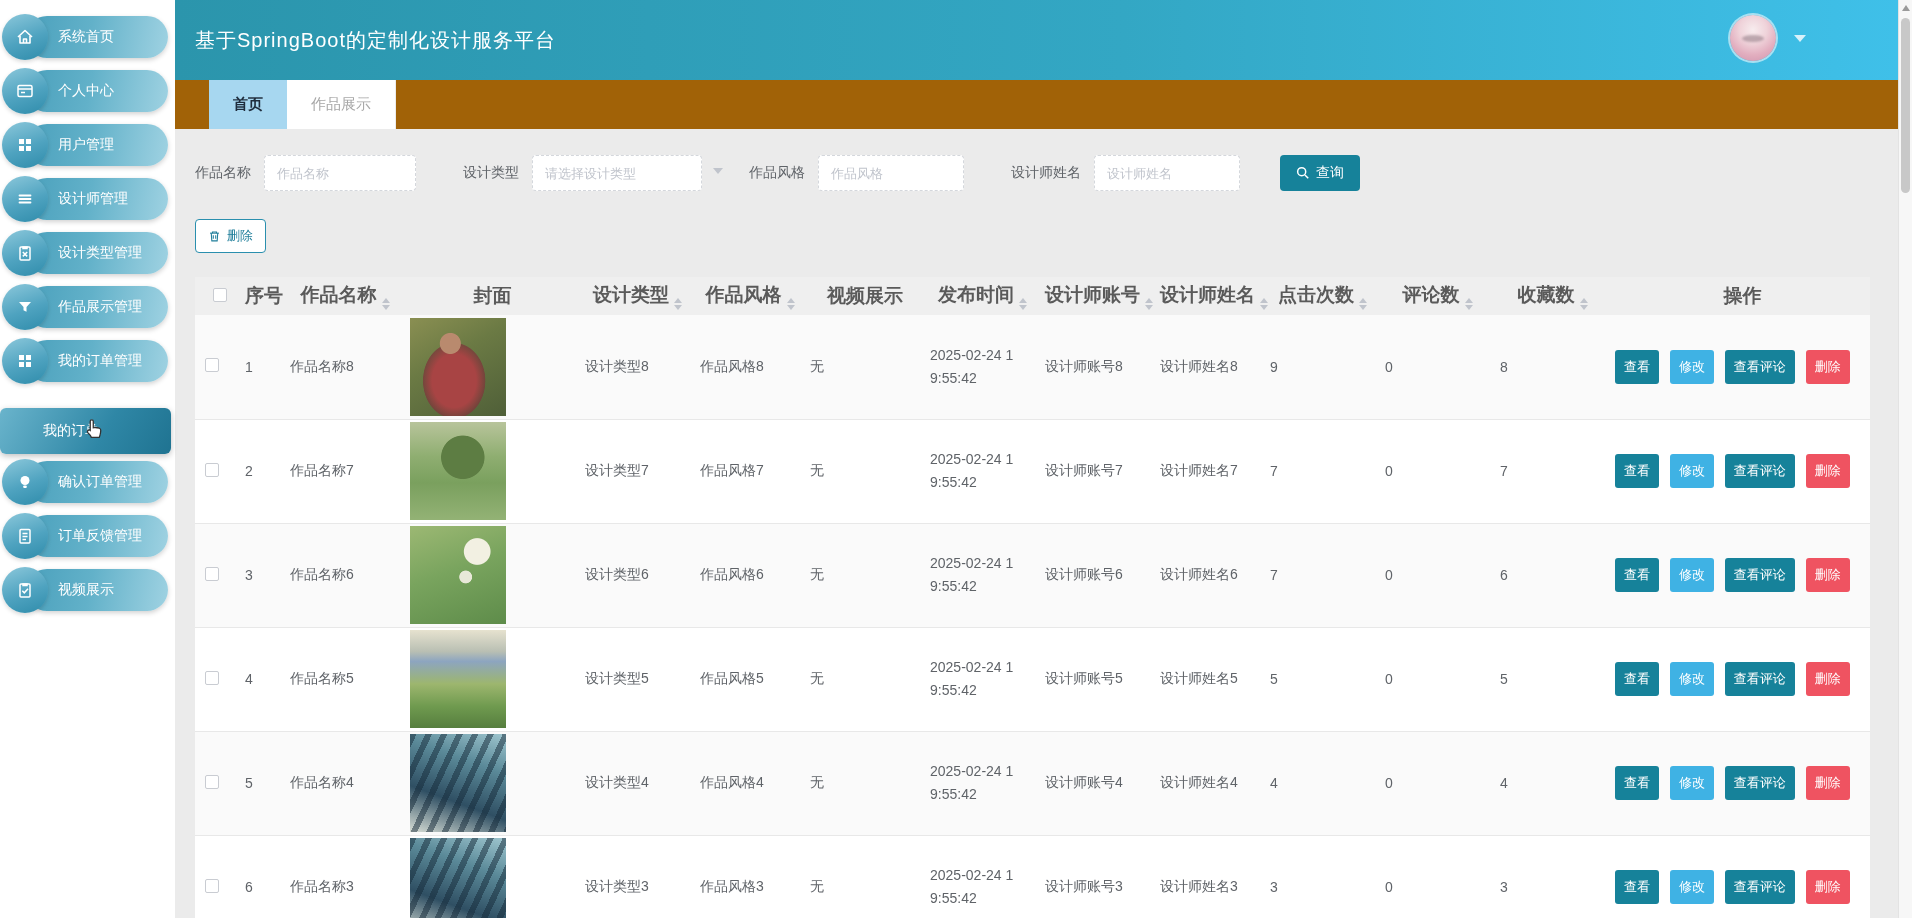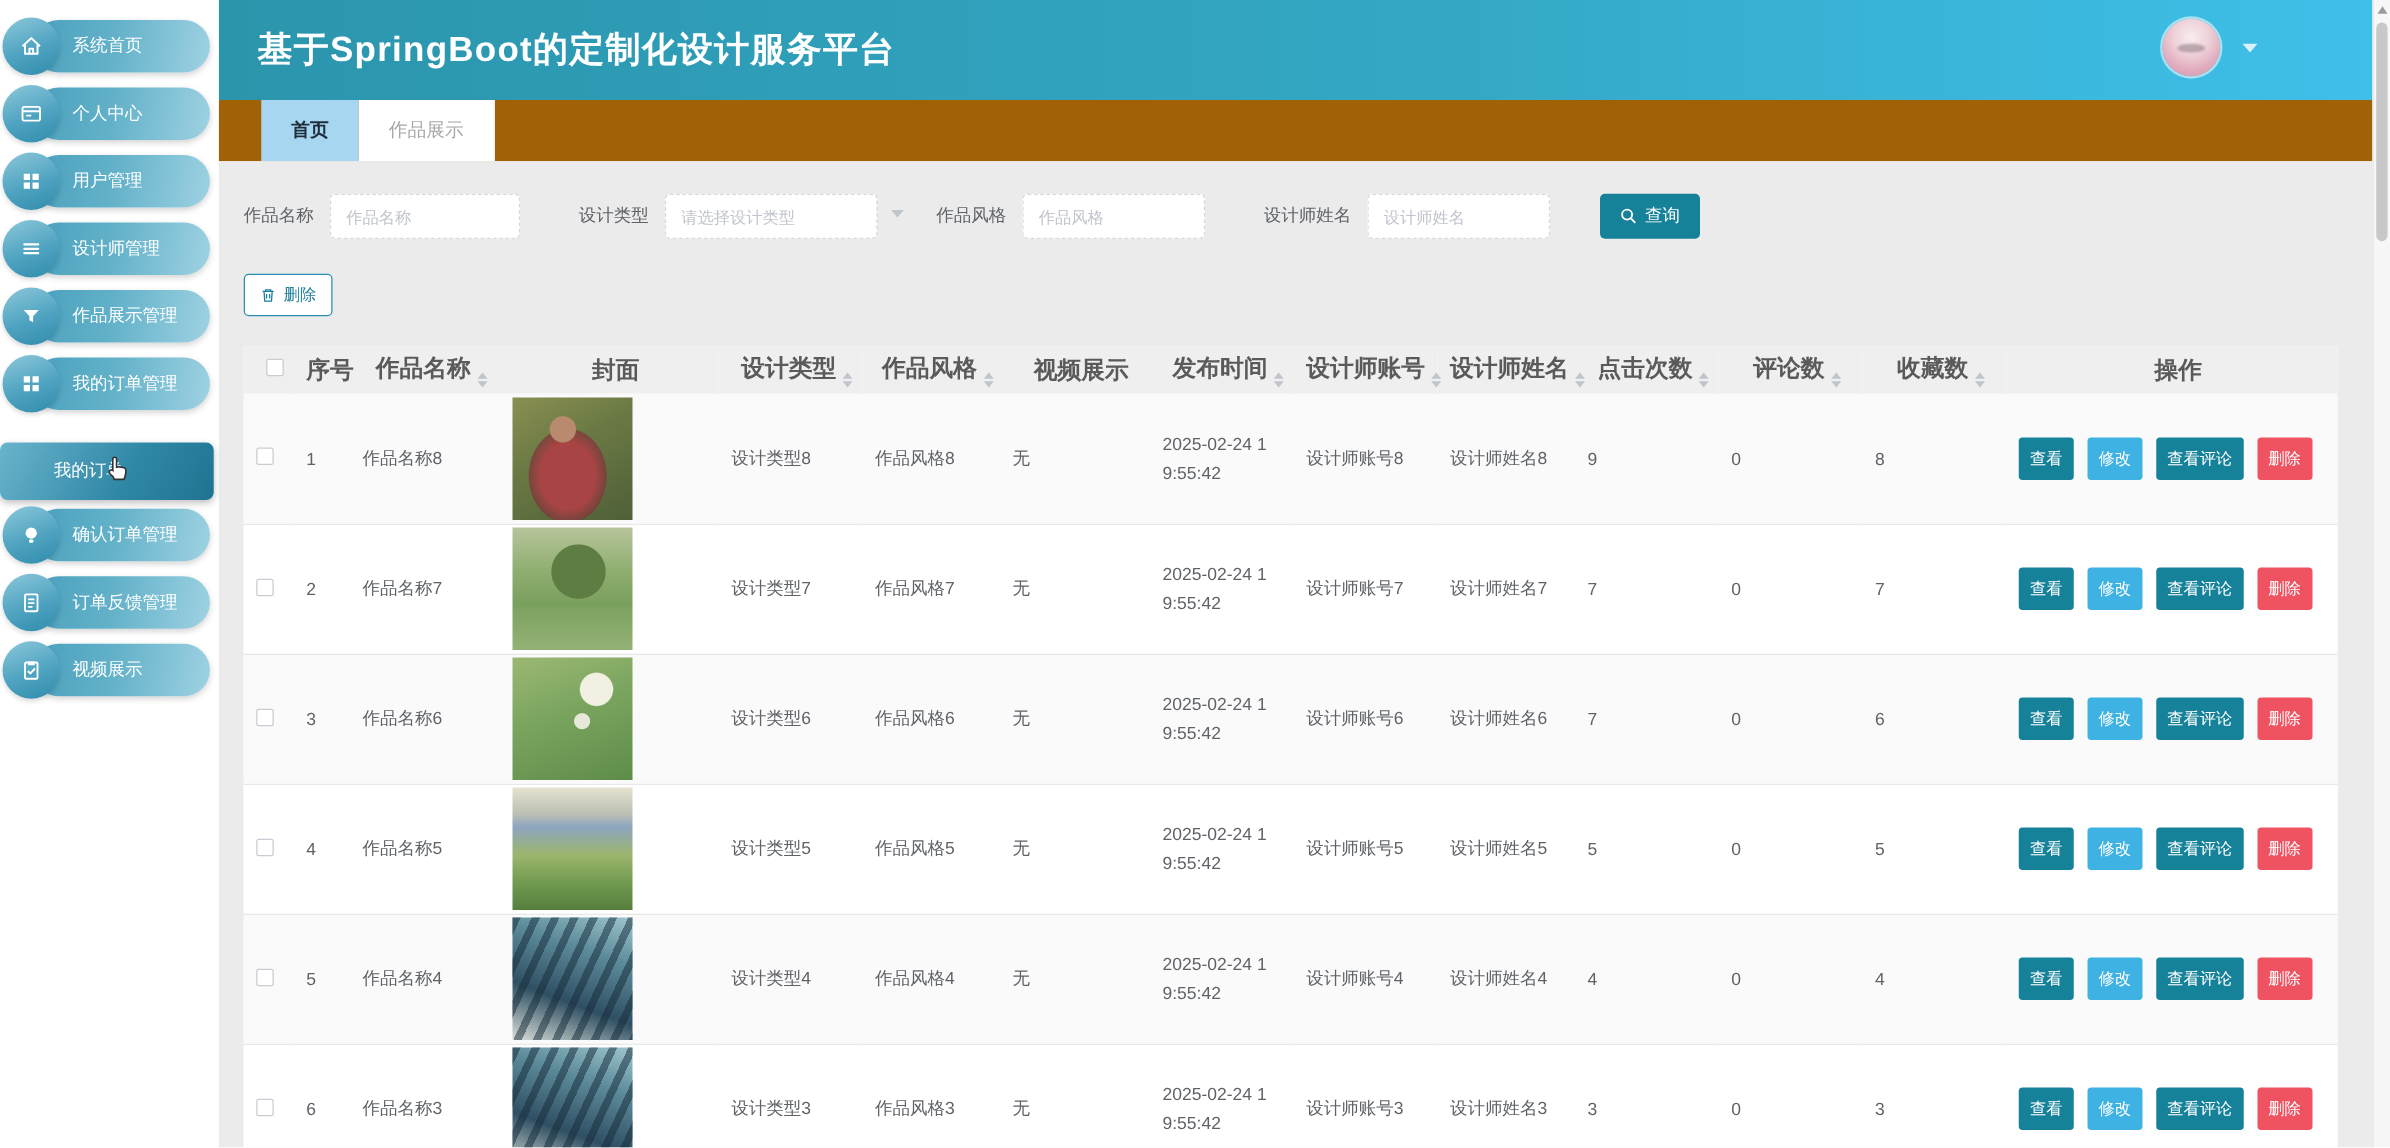--- a/index.html
+++ b/index.html
@@ -23,21 +23,21 @@
     background:linear-gradient(120deg,#6ab4cc 0%,#2f87a6 60%,#1f7391 100%);
     color:#fff; font-size:14px; display:flex; align-items:center; padding-left:43px;
     box-shadow:0 2px 6px rgba(0,0,0,.25); }
   .icon-svg { width:20px; height:20px; display:block; }
   .cursor-pointer { position:absolute; left:82px; top:22px; width:26px; height:26px; z-index:9; }
 
   
   .main { flex:1; display:flex; flex-direction:column; margin-right:14px; }
   .topbar { height:80px; background:linear-gradient(90deg,#2b95ac 0%,#33a7c4 55%,#3fc0e9 100%);
     display:flex; align-items:center; position:relative; }
-  .topbar h1 { color:#fff; font-size:28px; font-weight:bold; padding-left:31px; letter-spacing:1px; }
+  .topbar h1 { color:#fff; font-size:20px; font-weight:normal; padding-left:20px; letter-spacing:1px; }
   .user-box { position:absolute; right:92px; top:15px; display:flex; align-items:center; }
   .avatar { width:46px; height:46px; border-radius:50%; cursor:pointer;
     background:radial-gradient(circle at 50% 32%,#f7ecee 0%,#efd3da 35%,#e2aebf 65%,#cf93ad 100%);
     box-shadow:0 0 0 2px rgba(255,255,255,.55); position:relative; overflow:hidden; }
   .avatar::after { content:""; position:absolute; left:12px; top:20px; width:22px; height:7px;
     background:rgba(90,70,80,.35); border-radius:50%; filter:blur(1px); }
   .user-caret { width:0; height:0; margin-left:18px; cursor:pointer;
     border-left:6px solid transparent; border-right:6px solid transparent; border-top:7px solid #d8f1fa; }
 
   .tabbar { height:49px; background:#a16207; display:flex; align-items:stretch; padding-left:34px; }
@@ -166,20 +166,32 @@
             <path d="M4.5 6.5 h11"></path>
             <path d="M4.5 10 h11"></path>
             <path d="M4.5 13.5 h11"></path>
           </svg>
       </span>
       <span class="side-pill">
           <span>设计师管理</span>
         </span>
     </div>
 
+    <div class="side-item">
+      <span class="side-circle">
+        <svg class="icon-svg" viewBox="0 0 20 20" fill="none" stroke="#fff" stroke-width="1.5">
+            <rect x="5" y="4" width="10" height="13" rx="1"></rect>
+            <path d="M8 4 h4 v1.5 h-4 z"></path>
+            <path d="M7.8 9 l4.4 4.4 M12.2 9 l-4.4 4.4"></path>
+          </svg>
+      </span>
+      <span class="side-pill">
+          <span>设计类型管理</span>
+        </span>
+    </div>
 
     <div class="side-item">
       <span class="side-circle">
         <svg class="icon-svg" viewBox="0 0 20 20" fill="#fff">
             <path d="M4 5 h12 l-4.5 5 v4.8 l-3 -1.6 v-3.2 z"></path>
           </svg>
       </span>
       <span class="side-pill">
           <span>作品展示管理</span>
         </span>

